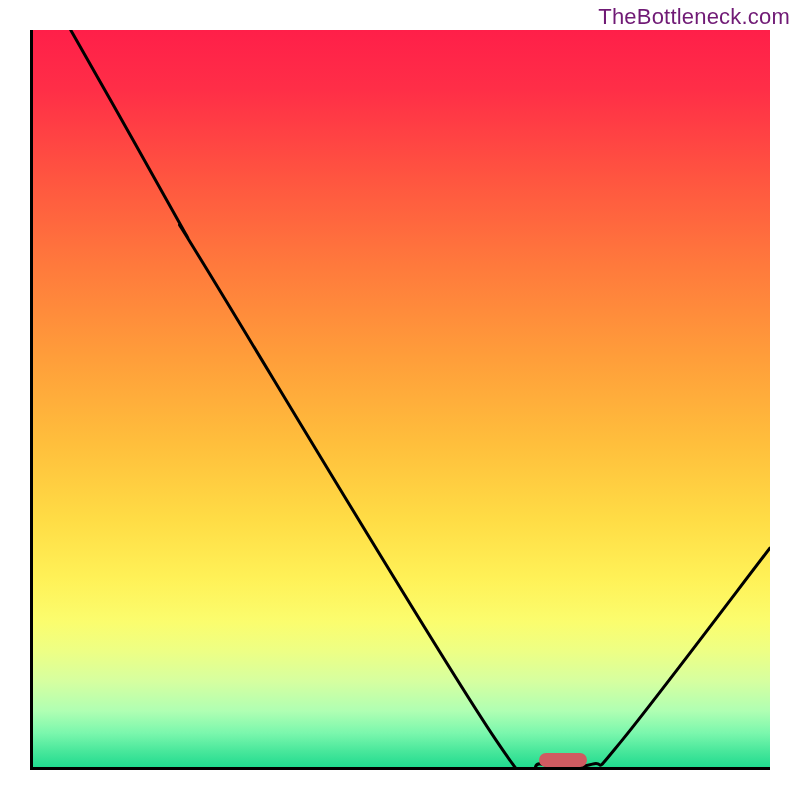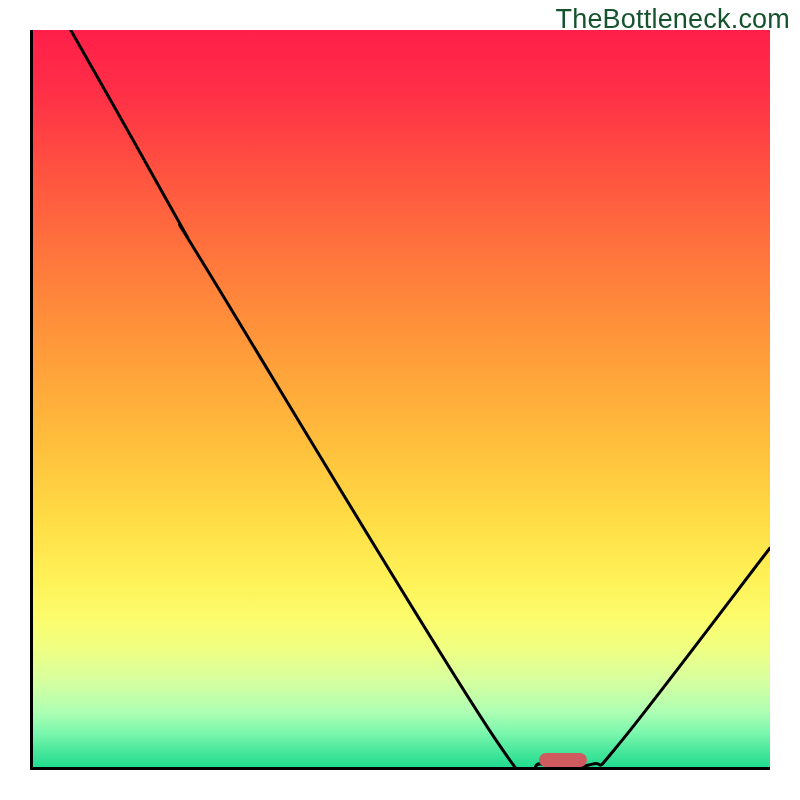--- a/index.html
+++ b/index.html
@@ -12,22 +12,22 @@
   }
   .container {
     position: relative;
     width: 800px;
     height: 800px;
   }
   .watermark {
     position: absolute;
     top: 4px;
     right: 10px;
-    color: #14532d;
-    font-size: 27px;
+    color: #701a75;
+    font-size: 22px;
     font-weight: 500;
     letter-spacing: 0.2px;
     z-index: 20;
   }
   .plot-area {
     position: absolute;
     left: 30px;
     top: 30px;
     width: 740px;
     height: 740px;

